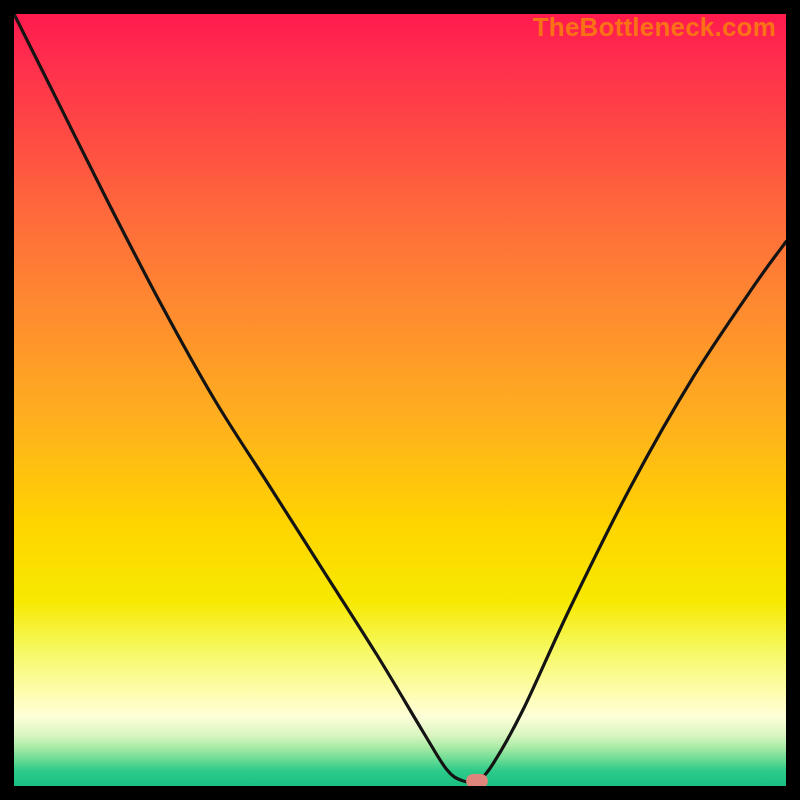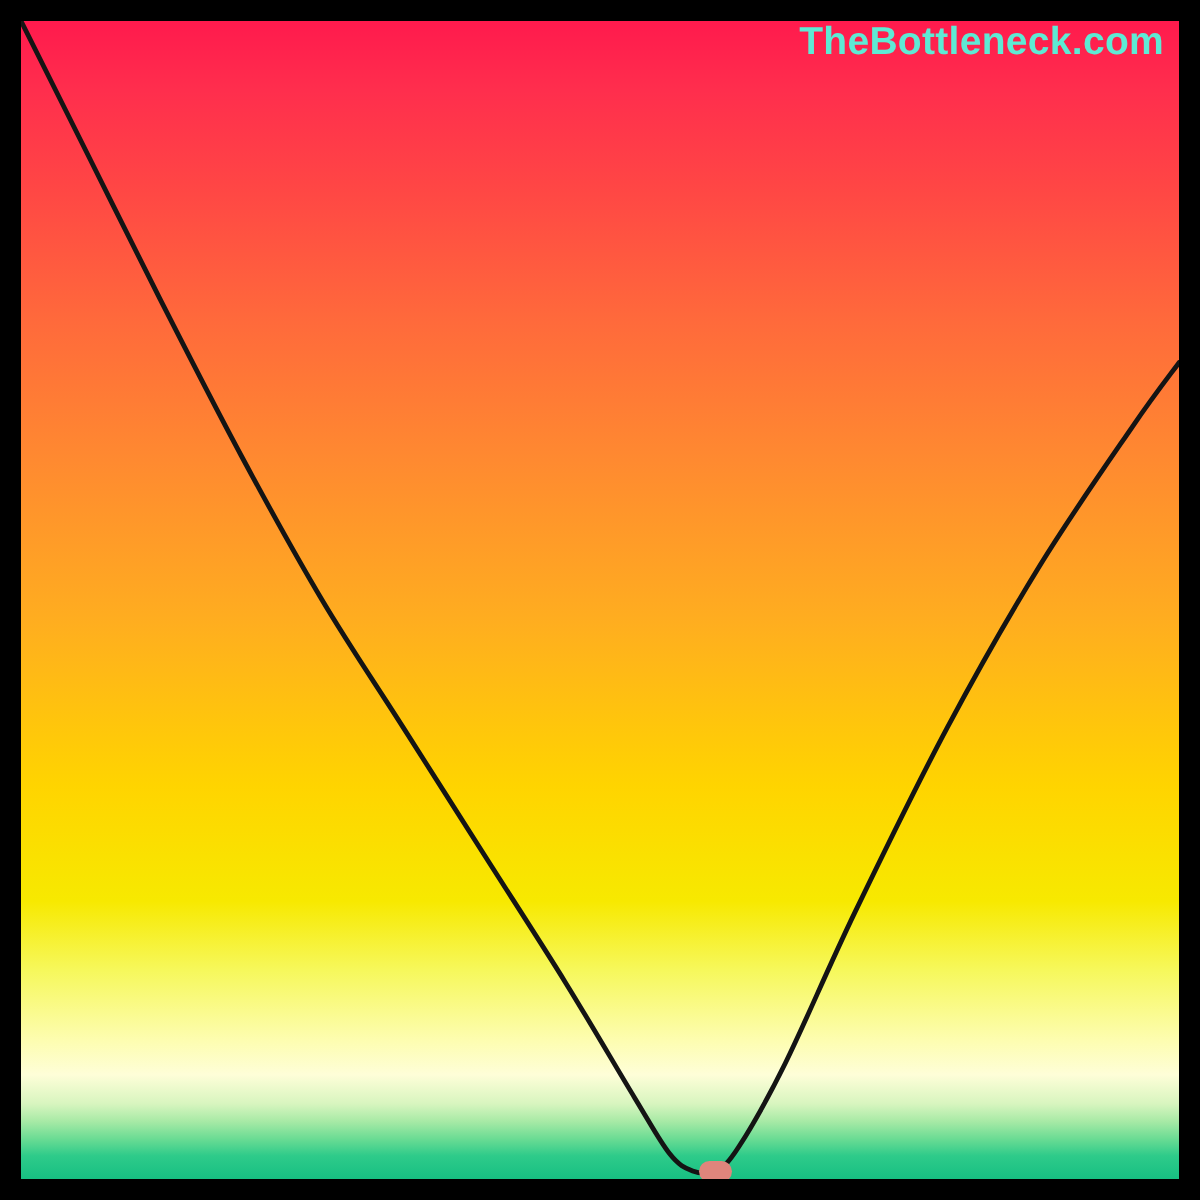--- a/index.html
+++ b/index.html
@@ -51,21 +51,21 @@
   .curve-svg {
     position: absolute;
     inset: 0;
   }
   .watermark {
     position: absolute;
     right: 10px;
     top: -2px;
     font-size: 26px;
     font-weight: 600;
-    color: #5eead4;
+    color: #f97316;
     letter-spacing: 0.2px;
     user-select: none;
   }
   .point-marker {
     position: absolute;
     width: 22px;
     height: 14px;
     background: #e0857c;
     border-radius: 7px;
     transform: translate(-50%, -50%);

